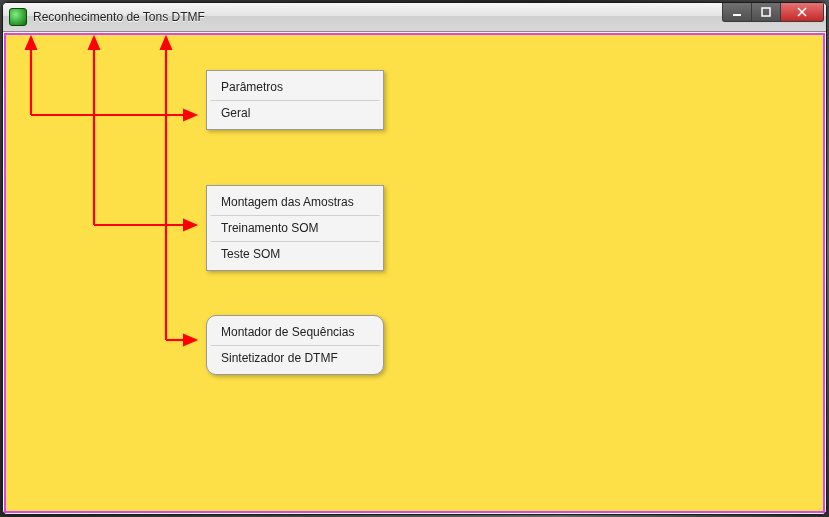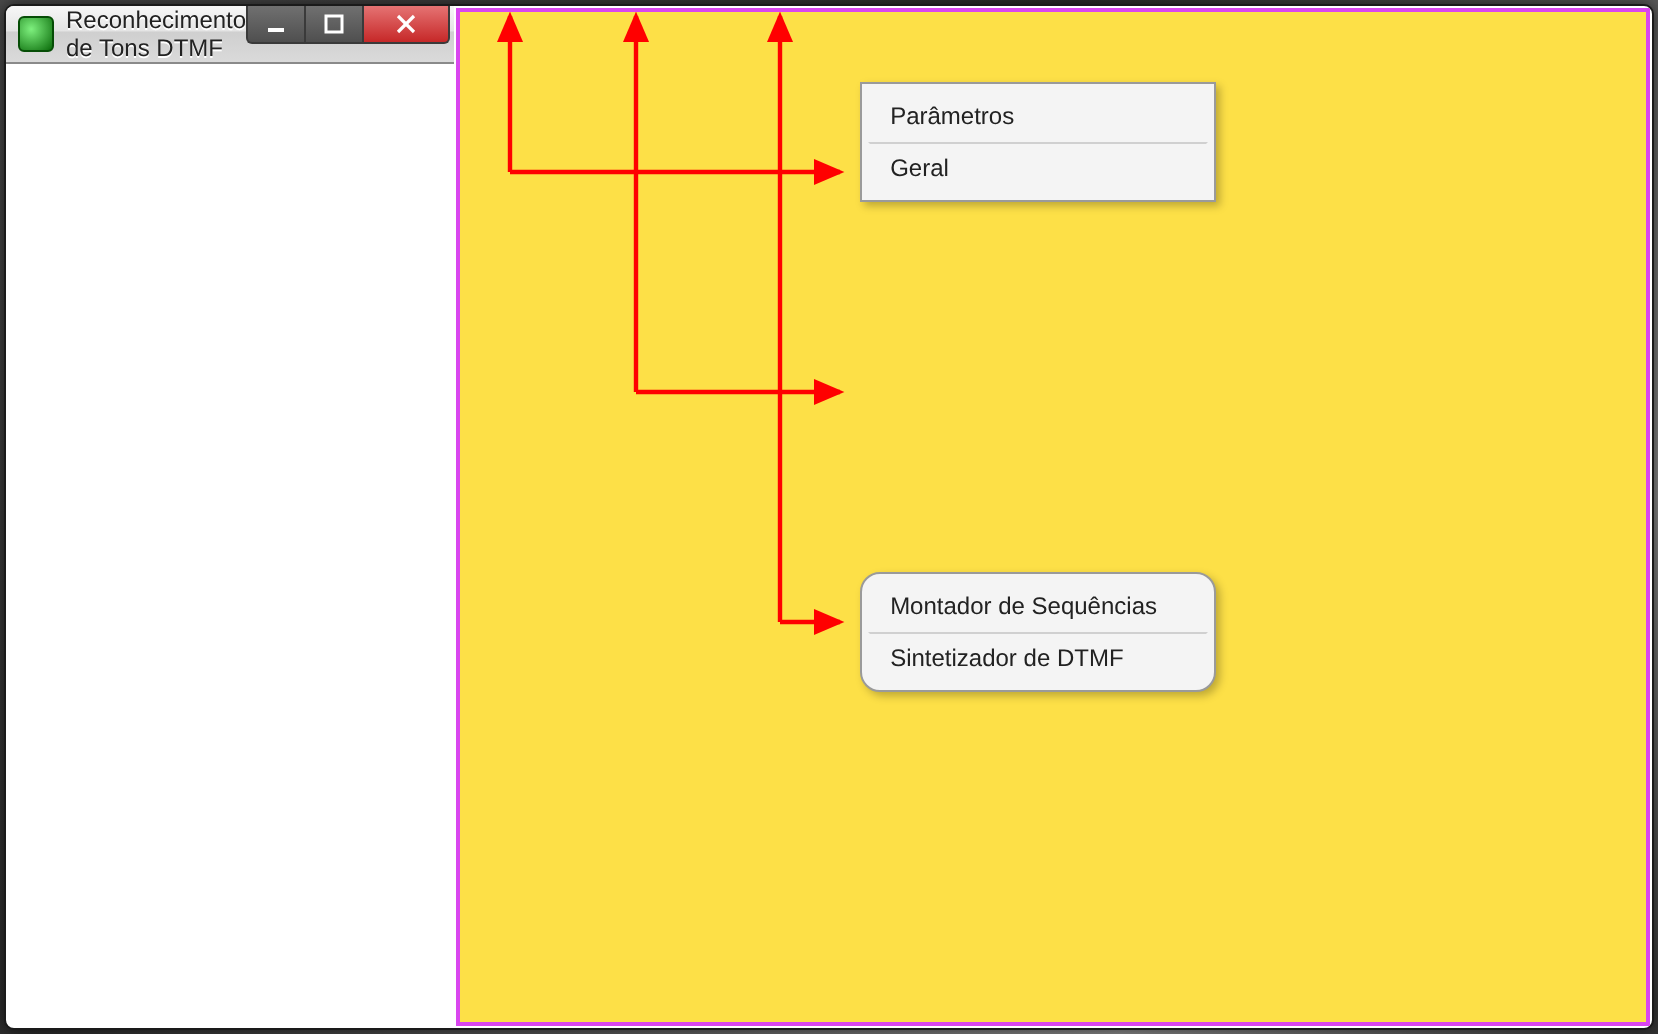--- a/index.html
+++ b/index.html
@@ -1,19 +1,19 @@
 <!DOCTYPE html>
 <html><head>
 <meta charset="utf-8">
 <style>
   html,body{margin:0;padding:0;font-family:"Segoe UI",Tahoma,sans-serif;font-size:12px;background:#2a2a2a;}
   .desktop{position:relative;width:829px;height:517px;overflow:hidden;
     background:linear-gradient(135deg,#4a4a4a 0%,#2b2b2b 40%,#555 60%,#888 80%,#333 100%);}
   .window{position:absolute;left:2px;top:2px;width:823px;height:511px;border:1px solid #1a1a1a;border-radius:5px;
-    box-shadow:0 0 8px rgba(0,0,0,.6);background:#fff;display:flex;flex-direction:row;overflow:hidden;}
+    box-shadow:0 0 8px rgba(0,0,0,.6);background:#fff;display:flex;flex-direction:column;overflow:hidden;}
   .titlebar{height:28px;flex:0 0 28px;display:flex;align-items:center;
     background:linear-gradient(to bottom,#f7f7f7 0%,#e4e4e4 45%,#cfcfcf 46%,#dadada 100%);
     border-bottom:1px solid #8a8a8a;color:#222;}
   .titlebar .app-icon{width:16px;height:16px;margin:0 6px;border-radius:3px;
     background:radial-gradient(circle at 35% 35%,#7ef07e,#0a6b0a);border:1px solid #064d06;flex:0 0 auto;}
   .titlebar .title{flex:1;font-size:12px;text-shadow:0 1px 0 #fff;}
   .win-btns{display:flex;align-self:flex-start;margin-right:2px;}
   .win-btn{width:28px;height:18px;margin-left:0;border:1px solid #3a3a3a;border-top:none;display:flex;
     align-items:center;justify-content:center;color:#fff;
     background:linear-gradient(to bottom,#707070,#4f4f4f);}
@@ -62,20 +62,25 @@
     </div>
 
 
     <div class="client">
 
       <div class="popup" style="left:200px;top:35px;">
         <div class="item">Parâmetros</div>
         <div class="item">Geral</div>
       </div>
 
+      <div class="popup" style="left:200px;top:150px;">
+        <div class="item">Montagem das Amostras</div>
+        <div class="item">Treinamento SOM</div>
+        <div class="item">Teste SOM</div>
+      </div>
 
       <div class="popup" style="left:200px;top:280px;border-radius:10px;">
         <div class="item">Montador de Sequências</div>
         <div class="item">Sintetizador de DTMF</div>
       </div>
 
       <svg class="arrows" width="100%" height="100%">
         <defs>
           <marker id="ah" markerWidth="8" markerHeight="8" refX="6" refY="3" orient="auto">
             <path d="M0,0 L7,3 L0,6 Z" fill="#ff0000"></path>

